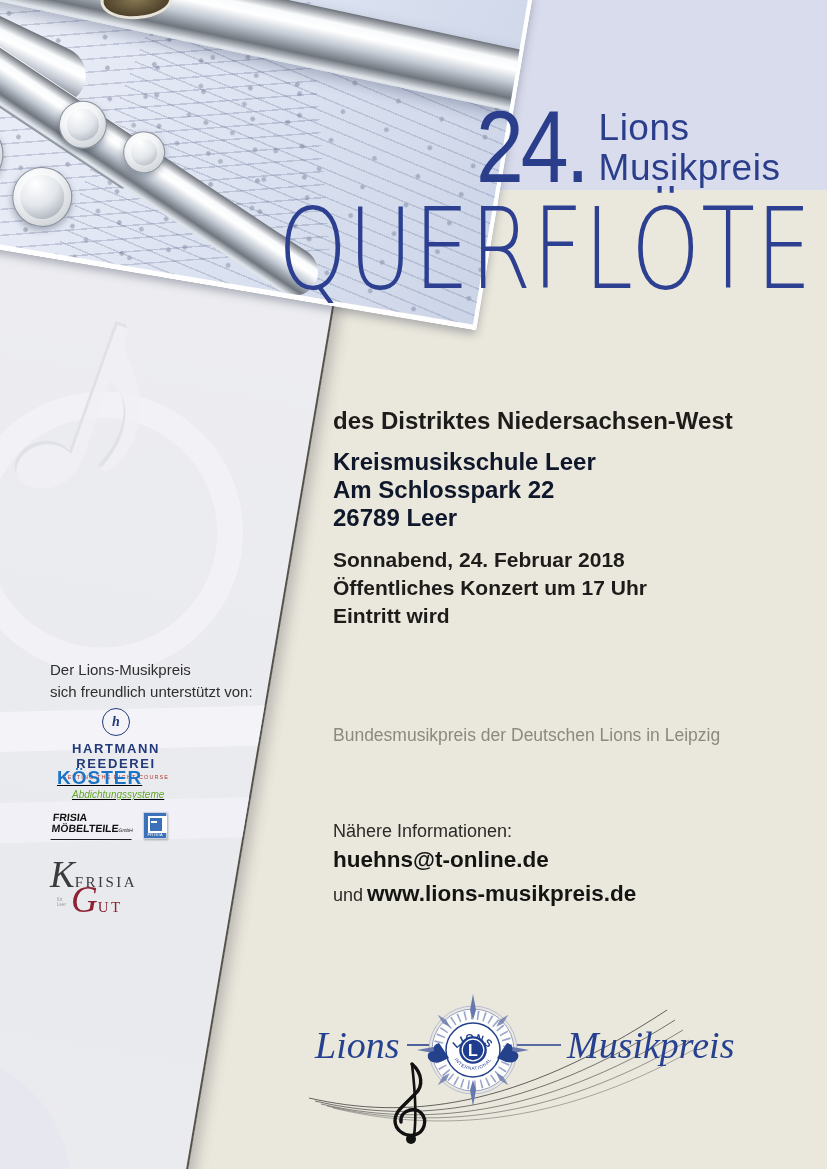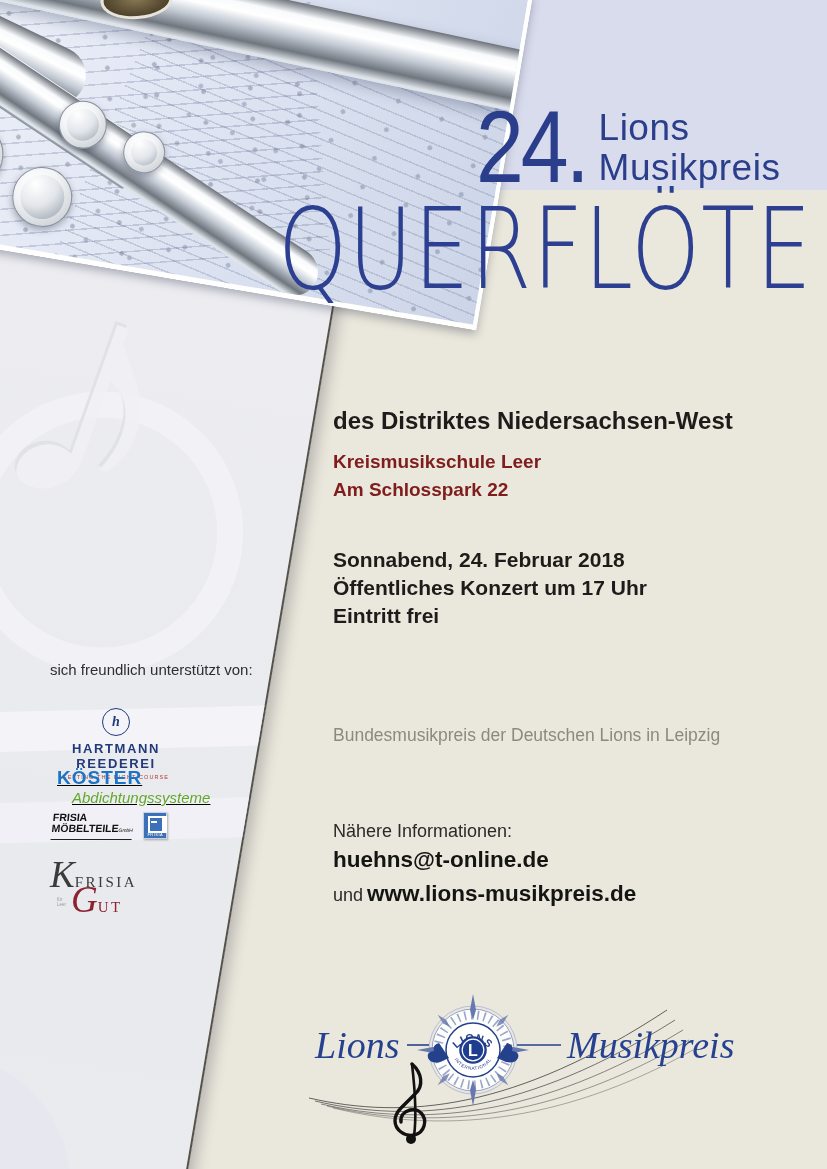--- a/index.html
+++ b/index.html
@@ -68,41 +68,41 @@
   .title .lines{margin-left:12px;font-size:37px;font-weight:300;line-height:40px;letter-spacing:.5px;}
 
   .querflote{position:absolute;left:278px;top:193px;z-index:4;color:#2c3f90;
         font-size:88px;font-weight:100;letter-spacing:1px;line-height:1;
         transform:scaleY(1.28);transform-origin:left top;
         font-family:"DejaVu Sans","Liberation Sans",sans-serif;}
 
   
   .txt{position:absolute;z-index:5;}
   .district{left:333px;top:379px;font-size:24px;font-weight:bold;color:#1d1c1a;margin-top:28px;}
-  .venue{left:333px;top:448px;font-size:19px;font-weight:bold;line-height:28px;color:#7f1d1d;}
+  .venue{left:333px;top:448px;font-size:24px;font-weight:bold;line-height:28px;color:#0f172a;}
   .event{left:333px;top:546px;font-size:21px;font-weight:bold;line-height:28px;color:#1d1c1a;}
   .prizes{left:333px;top:644px;font-size:17.5px;line-height:20px;color:#8c8a7f;}
   .qual{left:333px;top:725px;font-size:17.5px;line-height:21px;color:#8c8a7f;}
   .info-label{left:333px;top:821px;font-size:18px;color:#2a2a28;}
   .email{left:333px;top:847px;font-size:22.5px;font-weight:bold;color:#141412;}
   .undline{left:333px;top:881px;font-size:18px;color:#2a2a28;}
   .undline .site{font-size:22.5px;font-weight:bold;color:#141412;margin-left:4px;}
 
   
   .support{left:50px;top:659px;font-size:15px;line-height:22px;color:#2e2e2e;}
   .hartmann{left:48px;top:708px;width:136px;text-align:center;}
   .h-circle{width:26px;height:26px;margin:0 auto;border:1.5px solid #223a7a;border-radius:50%;
         display:flex;align-items:center;justify-content:center;
         font-family:"Liberation Serif",serif;font-style:italic;font-weight:bold;
         font-size:14px;color:#223a7a;}
   .h-name{margin-top:5px;font-size:13px;font-weight:bold;letter-spacing:1.6px;color:#223a7a;}
   .h-tag{margin-top:3px;font-size:5.5px;letter-spacing:1.1px;color:#b23a35;}
   .koester{left:57px;top:767px;text-decoration:underline;}
   .k-name{font-size:19px;font-weight:bold;letter-spacing:1px;color:#1b74c5;}
-  .k-tag{margin:0 0 0 15px;font-size:15px;font-style:italic;color:#62a829;}
+  .k-tag{margin:0 0 0 15px;font-size:10px;font-style:italic;color:#62a829;}
   .frisia{left:52px;top:812px;display:flex;align-items:flex-start;}
   .f-txt{font-size:10.5px;font-weight:bold;line-height:10.5px;color:#121212;
         transform:skewX(-6deg);border-bottom:1px solid #222;padding-bottom:4px;}
   .f-suffix{font-size:5px;font-weight:normal;}
   .f-badge{margin-left:10px;width:22px;height:25px;background:#3a71b8;border:1px solid #c8d2e2;
         position:relative;box-shadow:1px 1px 2px rgba(0,0,0,.3);}
   .f-shape{position:absolute;left:4px;top:3px;width:12px;height:13px;border:2px solid #fff;
         border-right-width:5px;}
   .f-shape::after{content:"";position:absolute;left:1px;top:3px;width:6px;height:2px;background:#fff;}
   .f-label{position:absolute;left:0;right:0;bottom:1px;text-align:center;font-size:4px;
@@ -162,40 +162,42 @@
       <div>Musikpreis</div>
     </span>
   </div>
   <div class="querflote">QUERFLÖTE</div>
 
   <div class="txt district">des Distriktes Niedersachsen-West</div>
 
   <div class="txt venue">
     <div>Kreismusikschule Leer</div>
     <div>Am Schlosspark 22</div>
+    <div>26789 Leer</div>
   </div>
 
   <div class="txt event">
     <div>Sonnabend, 24. Februar 2018</div>
     <div>Öffentliches Konzert um 17 Uhr</div>
-    <div>Eintritt frei</div>
+    <div>Eintritt wird</div>
   </div>
 
 
   <div class="txt qual">
     <div>Bundesmusikpreis der Deutschen Lions in Leipzig</div>
   </div>
 
   <div class="txt info-label">Nähere Informationen:</div>
   <div class="txt undline">
     <span>und</span><span class="site">www.lions-musikpreis.de</span>
   </div>
   <div class="txt email">huehns@t-online.de</div>
 
   <div class="txt support">
+    <div>Der Lions-Musikpreis</div>
     <div>sich freundlich unterstützt von:</div>
   </div>
 
   <div class="txt hartmann">
     <div class="h-circle">
       <span>h</span>
     </div>
     <div class="h-name">HARTMANN REEDEREI</div>
     <div class="h-tag">SETTING THE RIGHT COURSE</div>
   </div>

